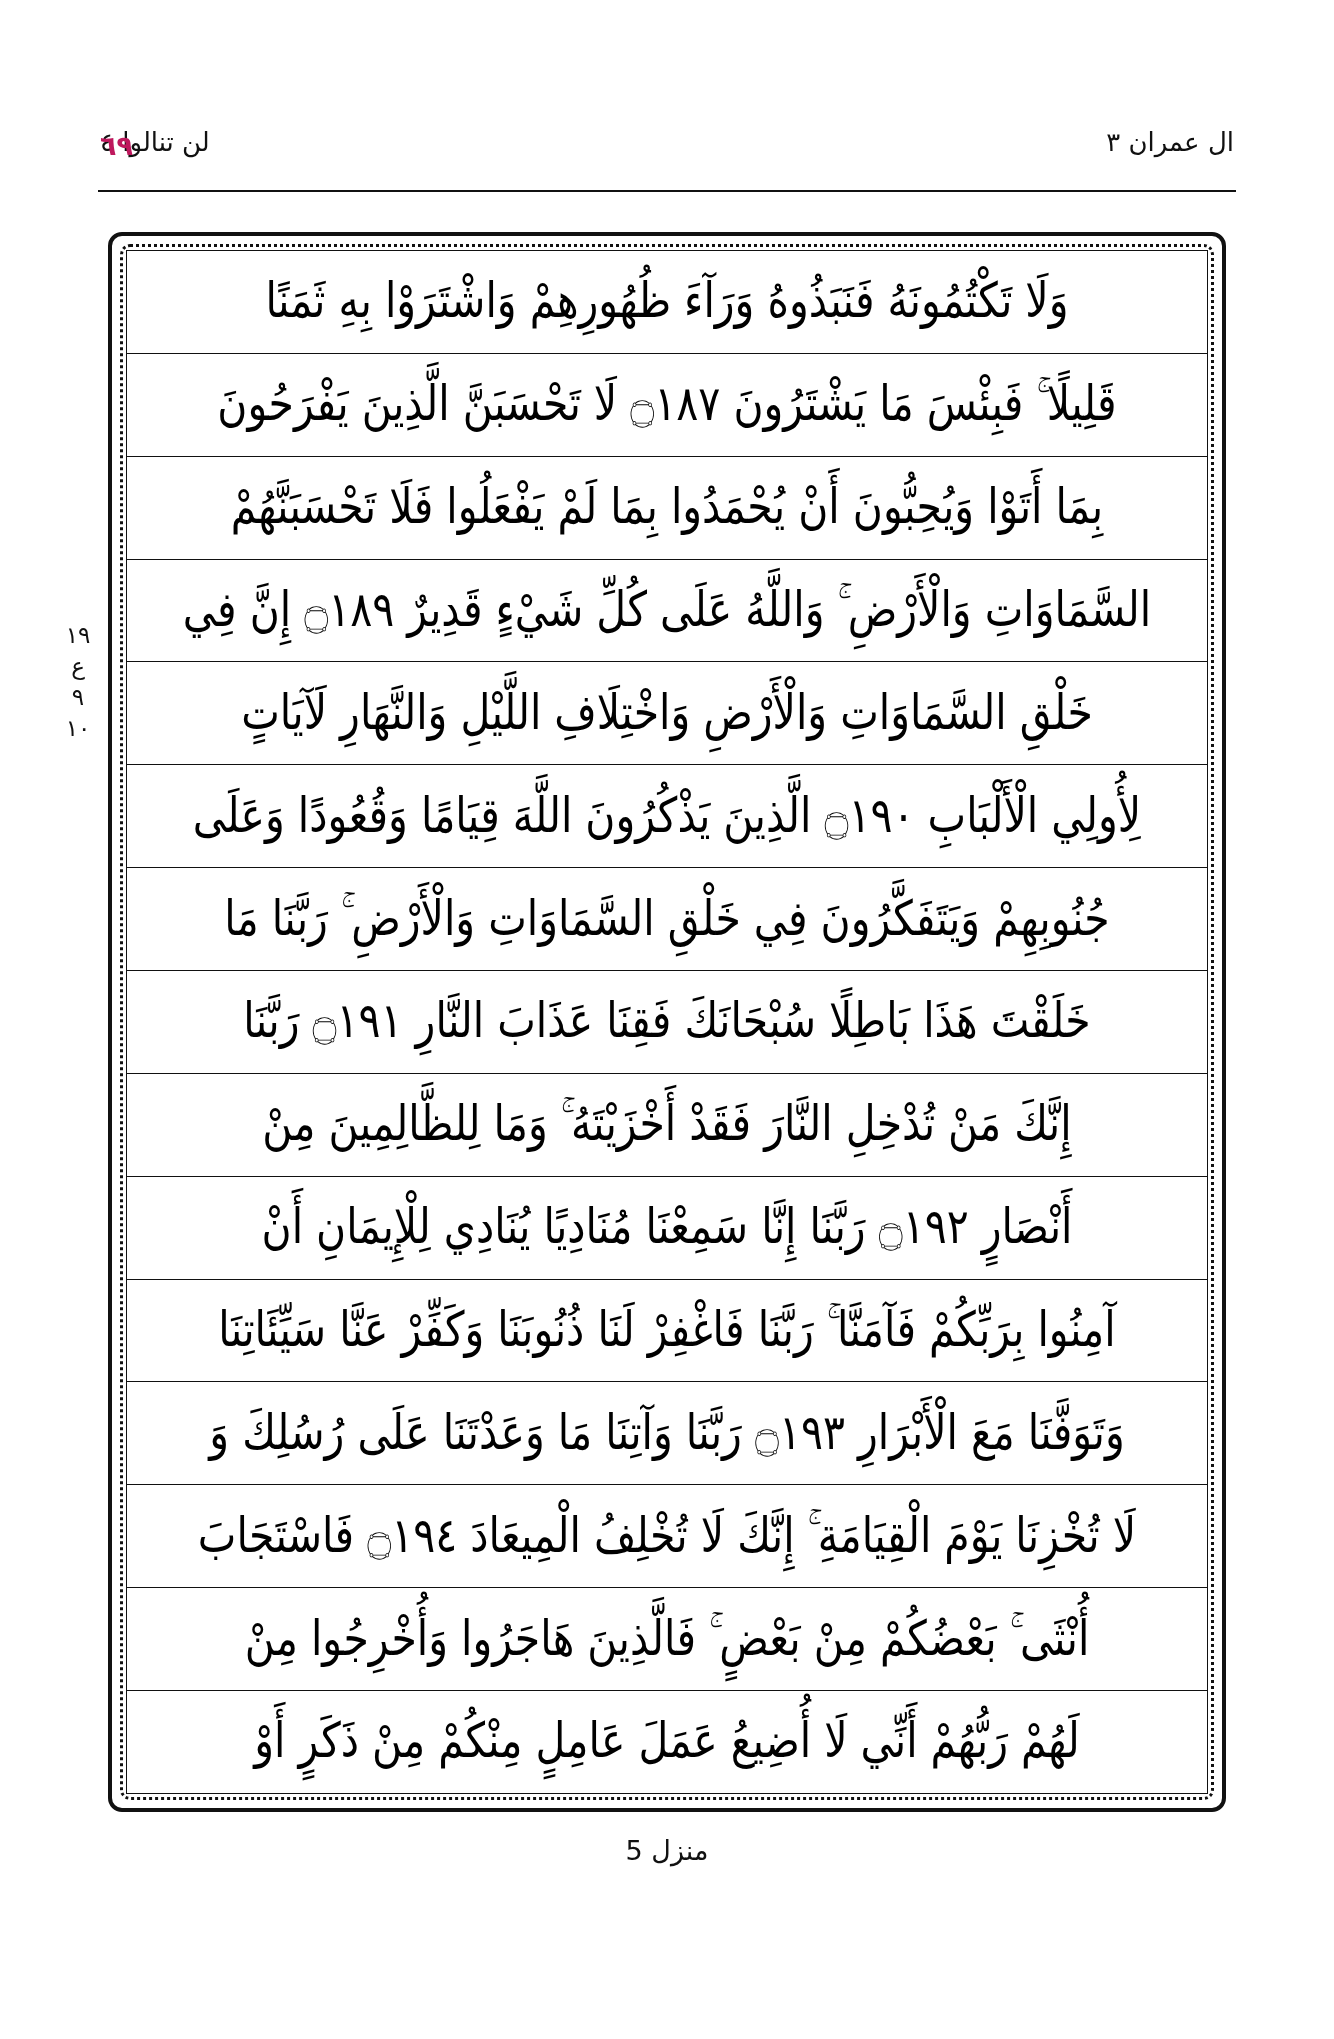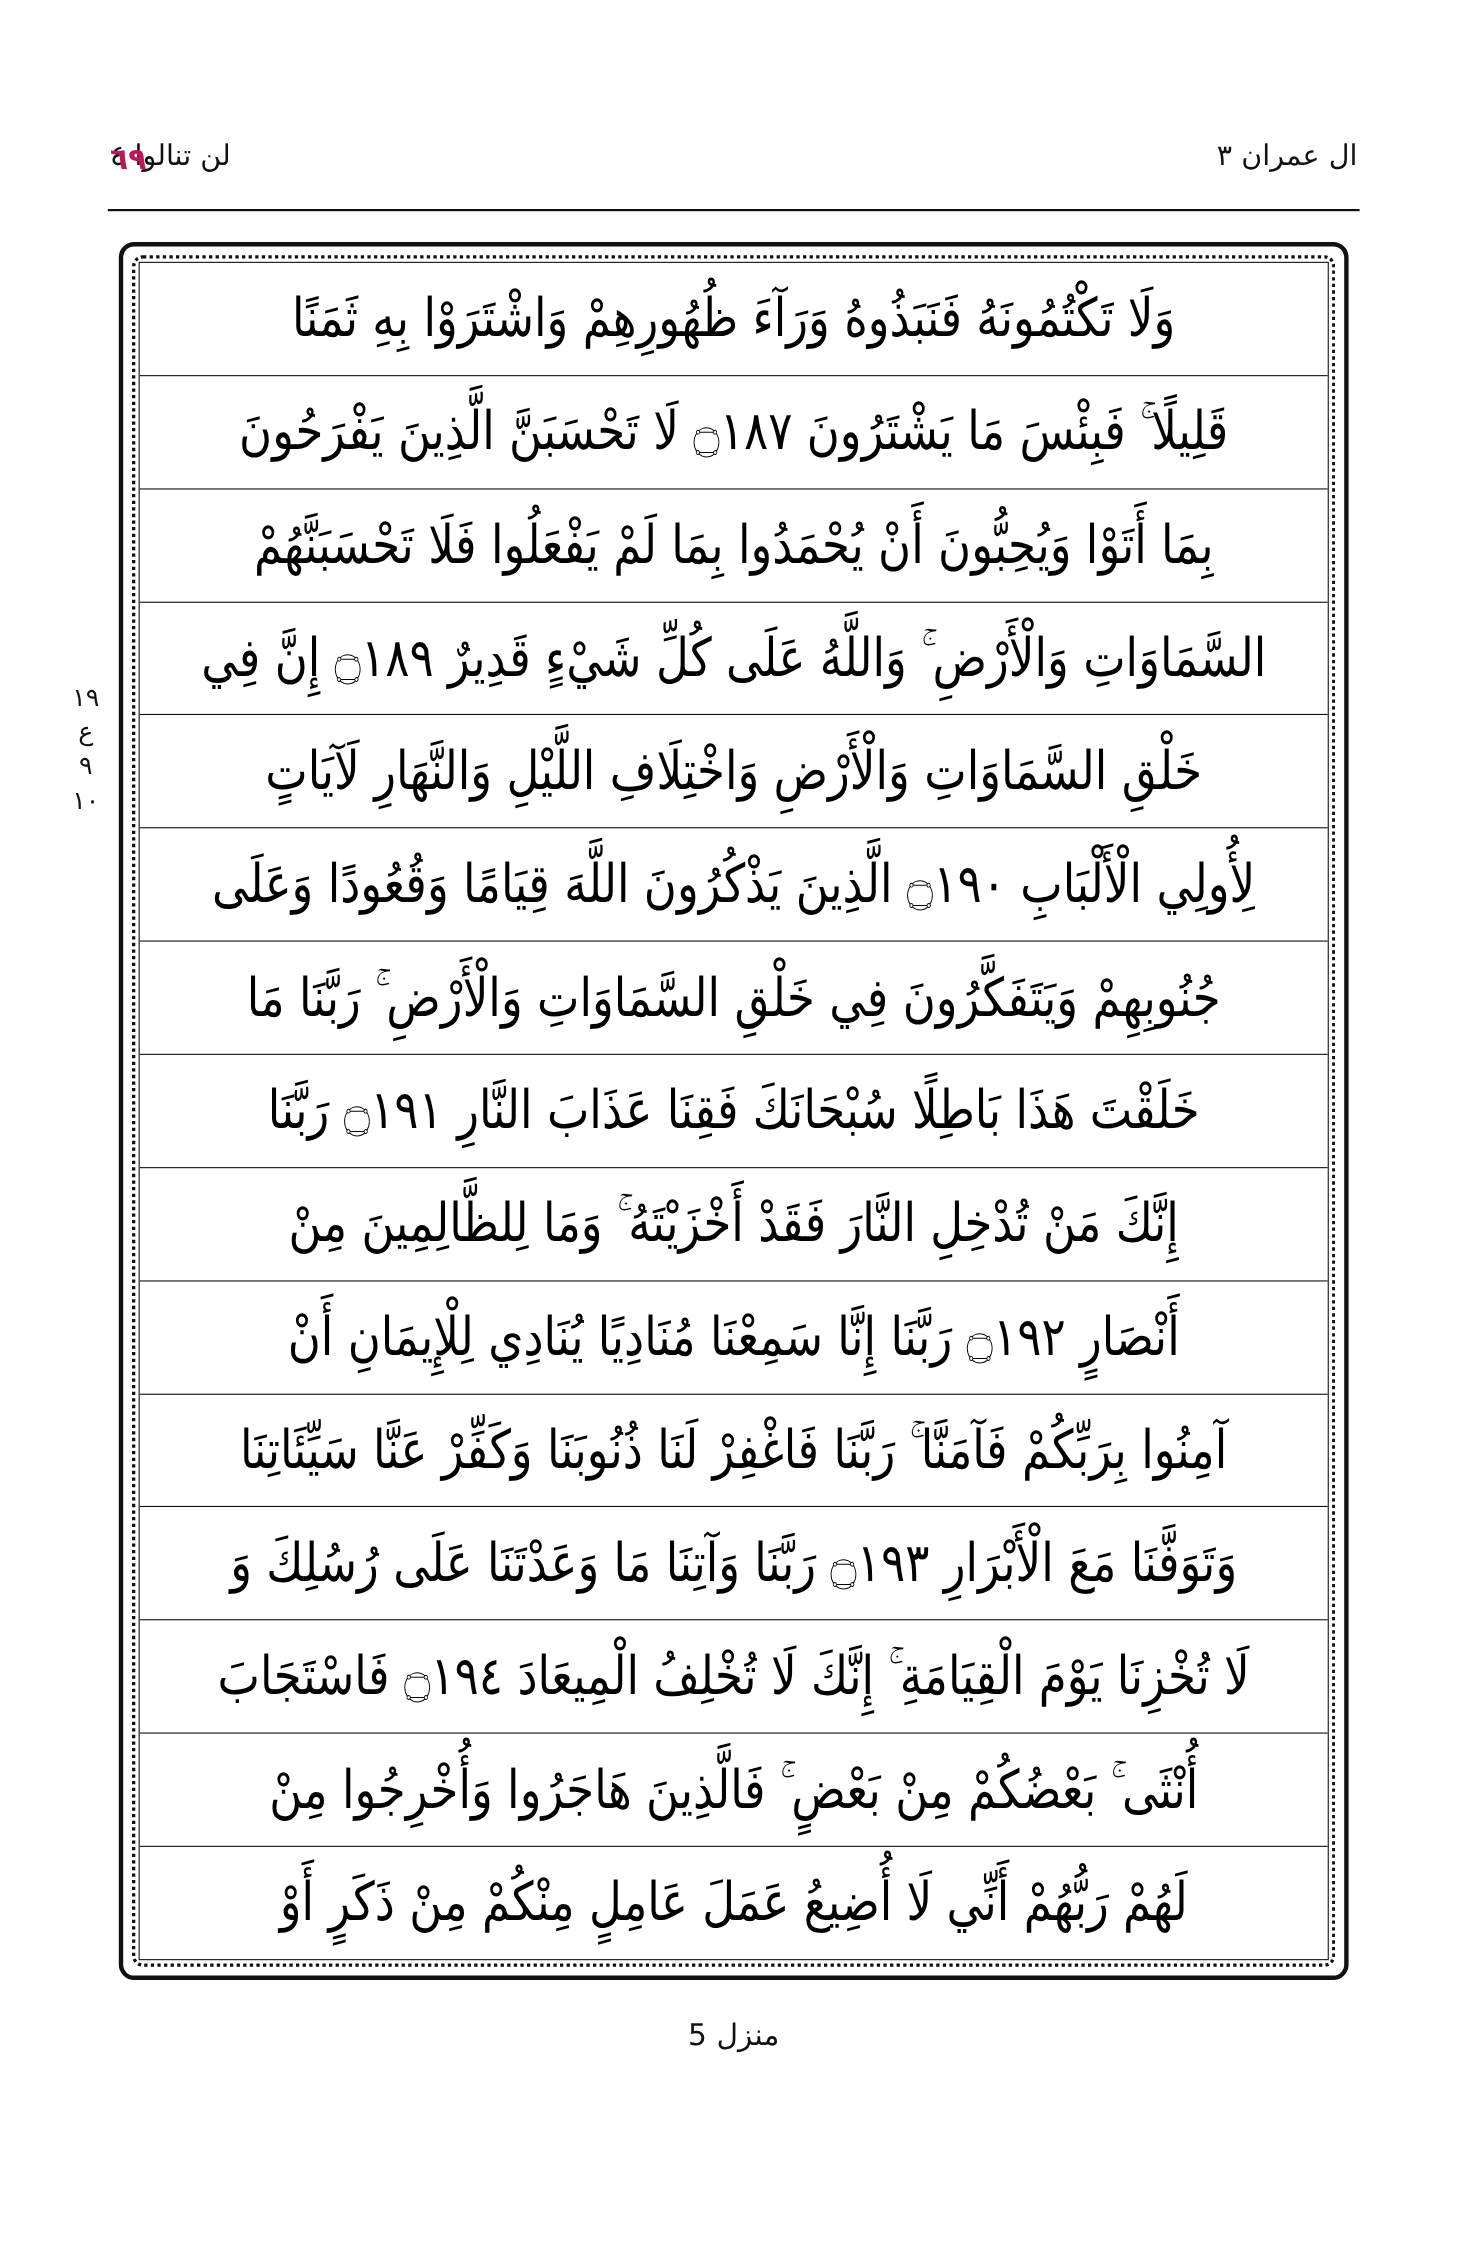--- a/index.html
+++ b/index.html
@@ -70,21 +70,21 @@
     direction: rtl;
     font-size: 23px;
     line-height: 1.35;
     color: #111;
   }
   .side-marks div { white-space: nowrap; }
 
   
   .frame-outer {
     position: absolute;
-    top: 220px;
+    top: 232px;
     left: 108px;
     width: 1118px;
     height: 1580px;
     border: 4px solid #111;
     border-radius: 14px;
     box-sizing: border-box;
     padding: 8px;
     background: #fff;
   }
   .frame-inner {

